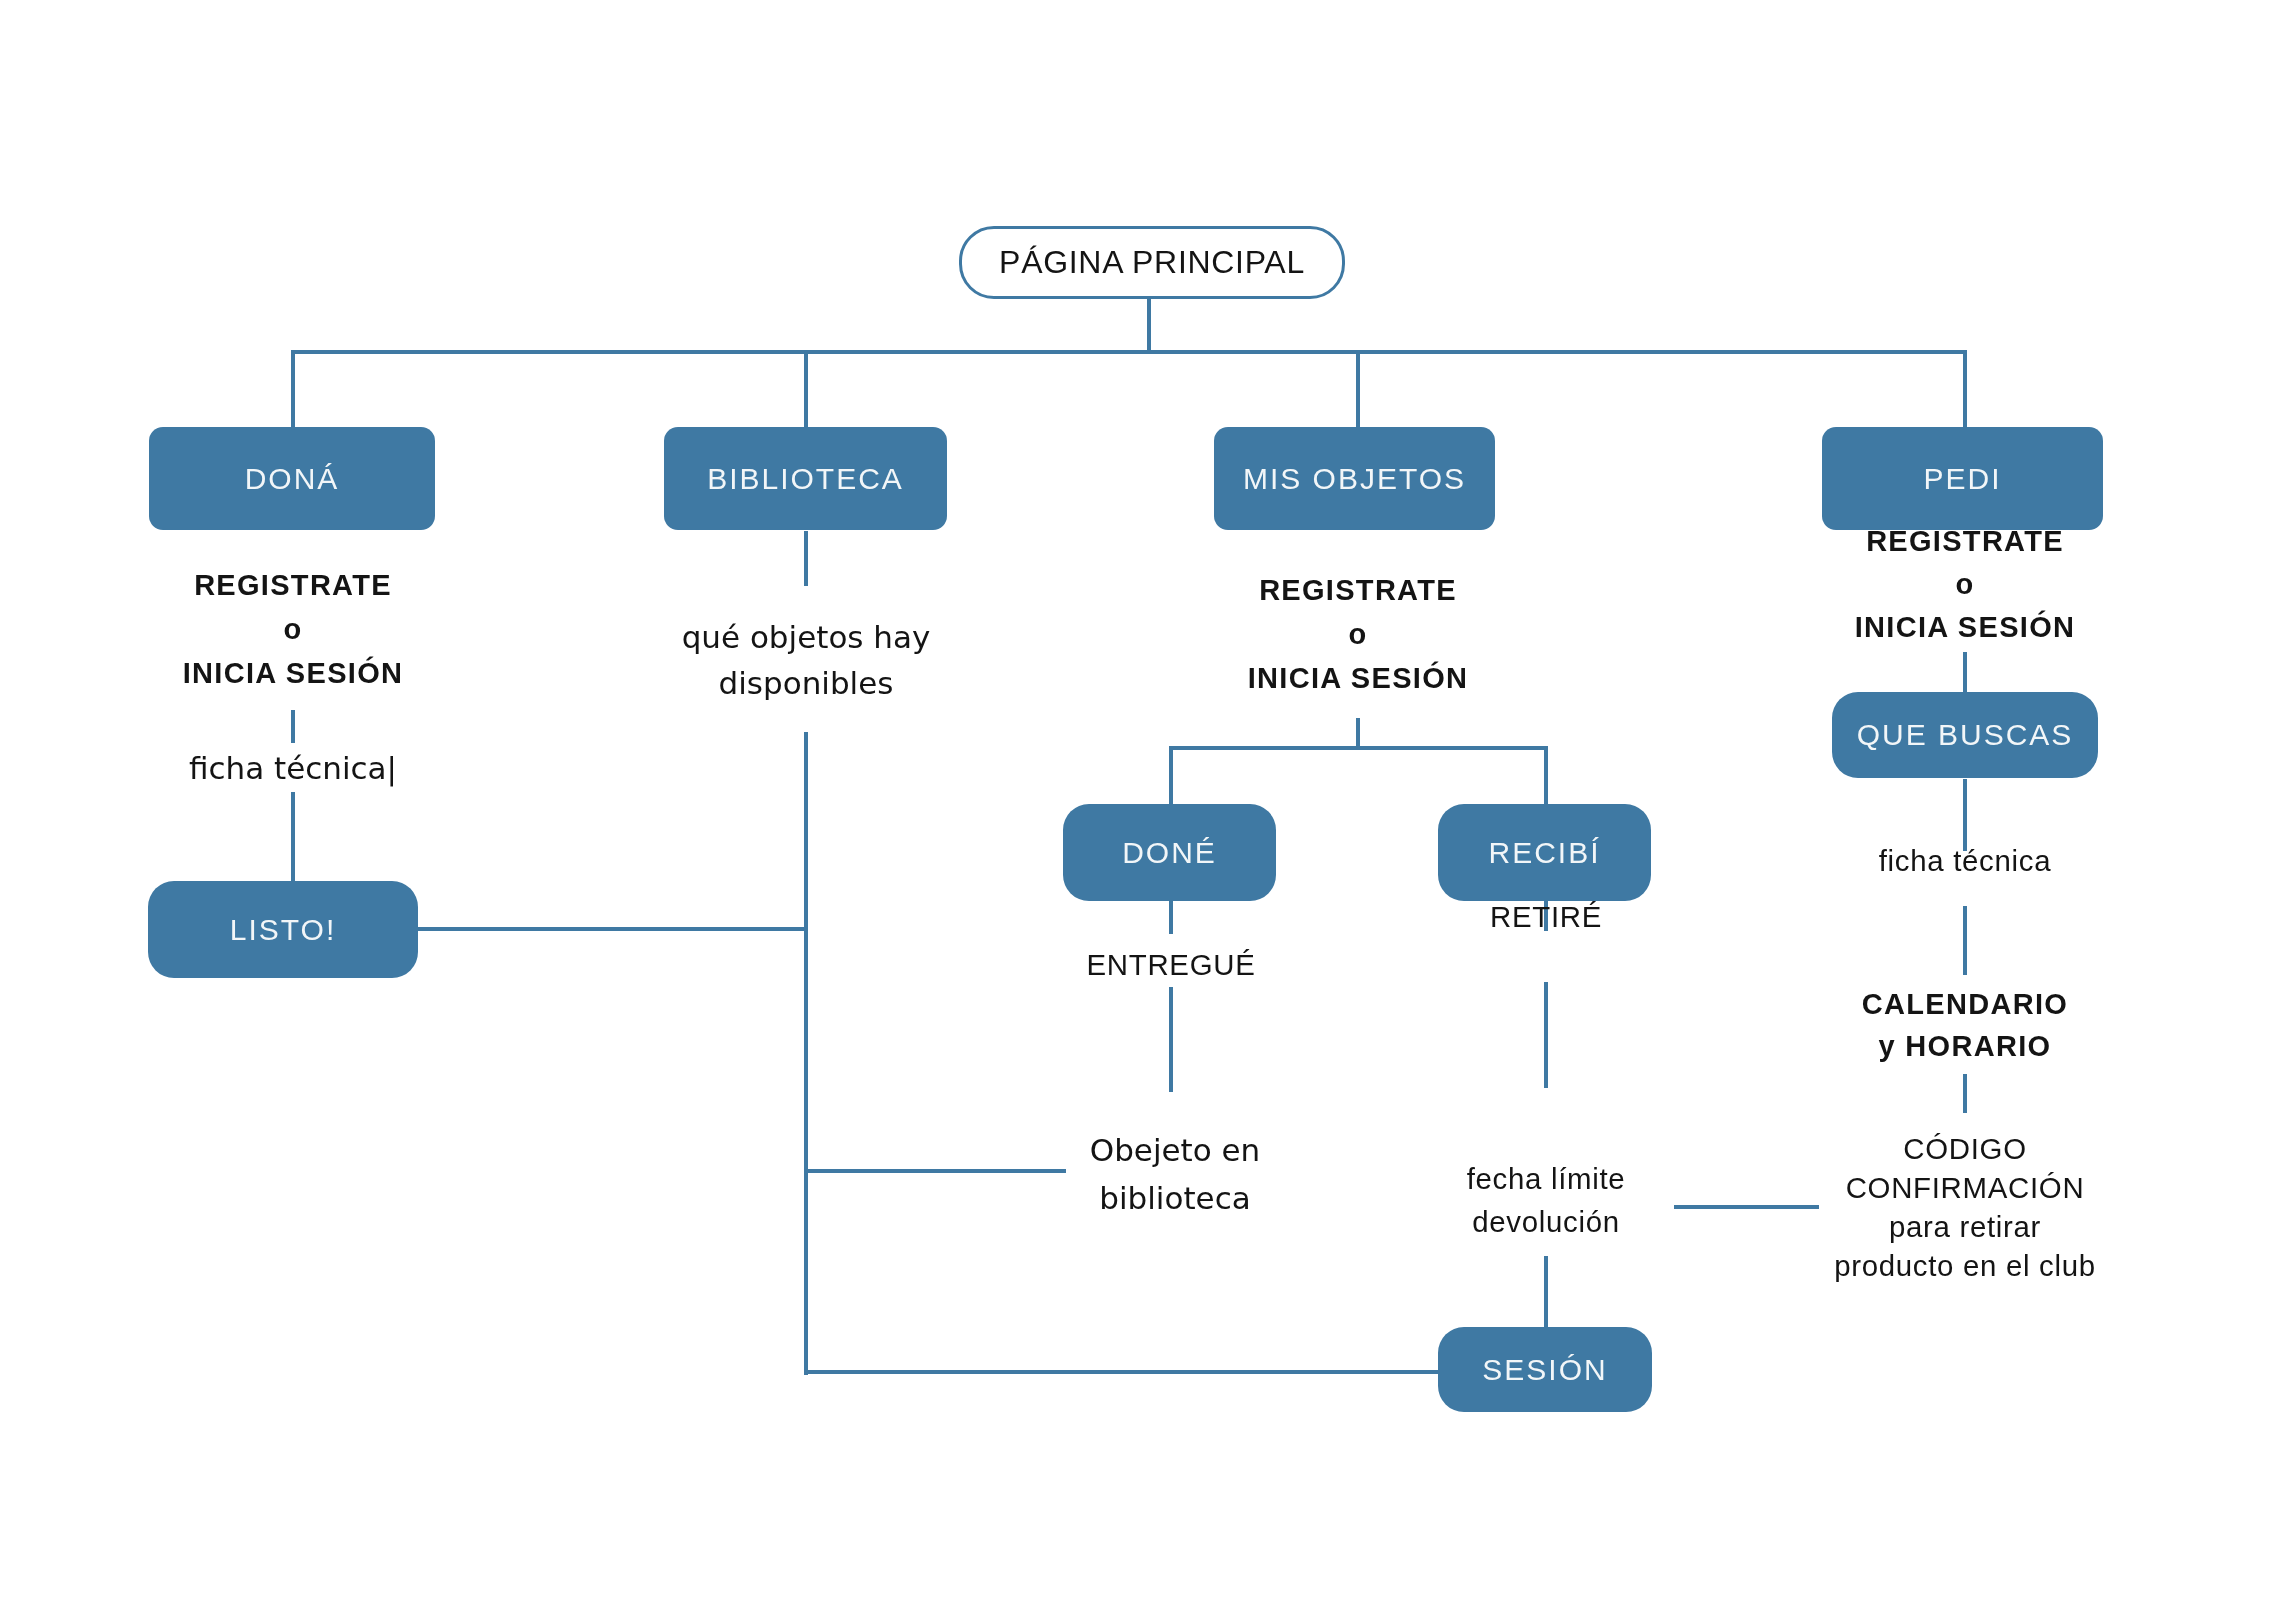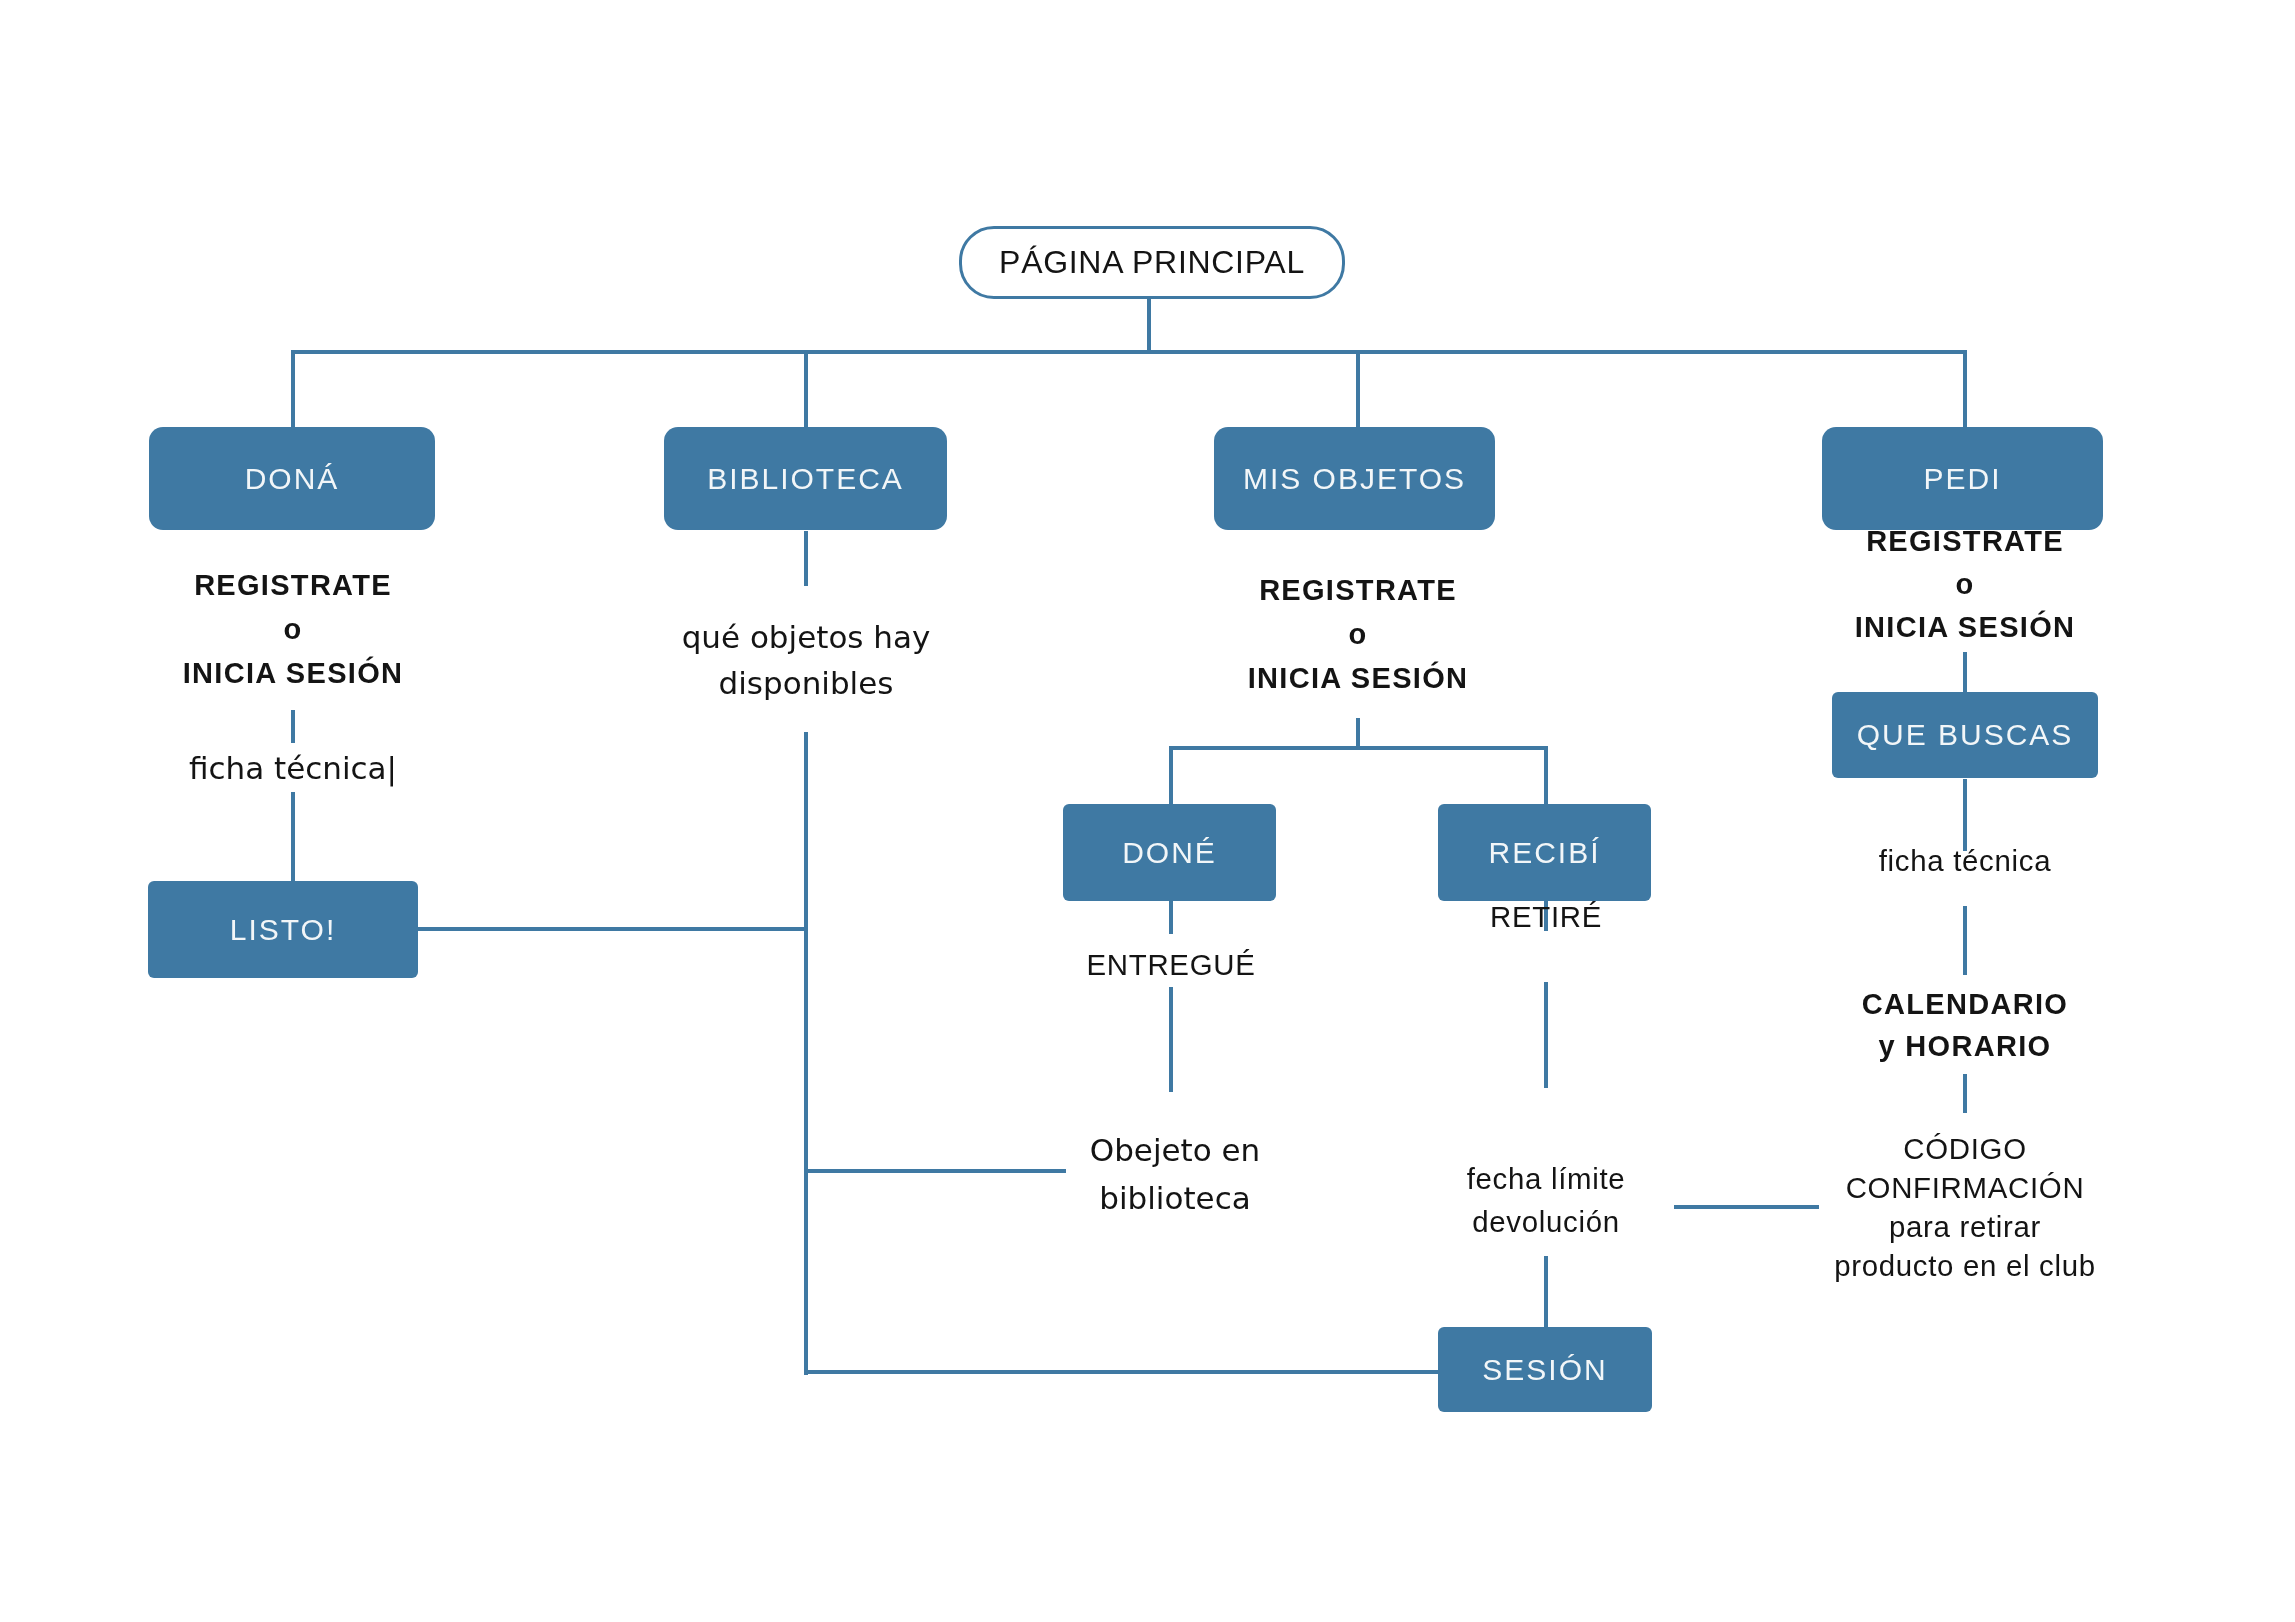--- a/index.html
+++ b/index.html
@@ -16,21 +16,21 @@
   }
   .line{position:absolute;background:var(--line-color);}
   .line.v{width:3.9px;}
   .line.h{height:3.9px;}
   .node{
     position:absolute;background:var(--node-fill);color:var(--node-text);
     display:flex;align-items:center;justify-content:center;
     border-radius:14px;font-size:30px;font-weight:300;letter-spacing:2px;
     font-family:"Liberation Sans",sans-serif;white-space:nowrap;
   }
-  .node.small{border-radius:6px;}
+  .node.small{border-radius:26px;}
   .root-node{
     position:absolute;background:var(--bg);color:var(--text-dark);
     border:3.3px solid var(--line-color);border-radius:35px;
     display:flex;align-items:center;justify-content:center;
     font-size:32px;font-weight:500;letter-spacing:0.7px;white-space:nowrap;
   }
   .tblock{
     position:absolute;width:406px;text-align:center;color:var(--text-dark);
   }
   .tblock .tline{white-space:nowrap;}

